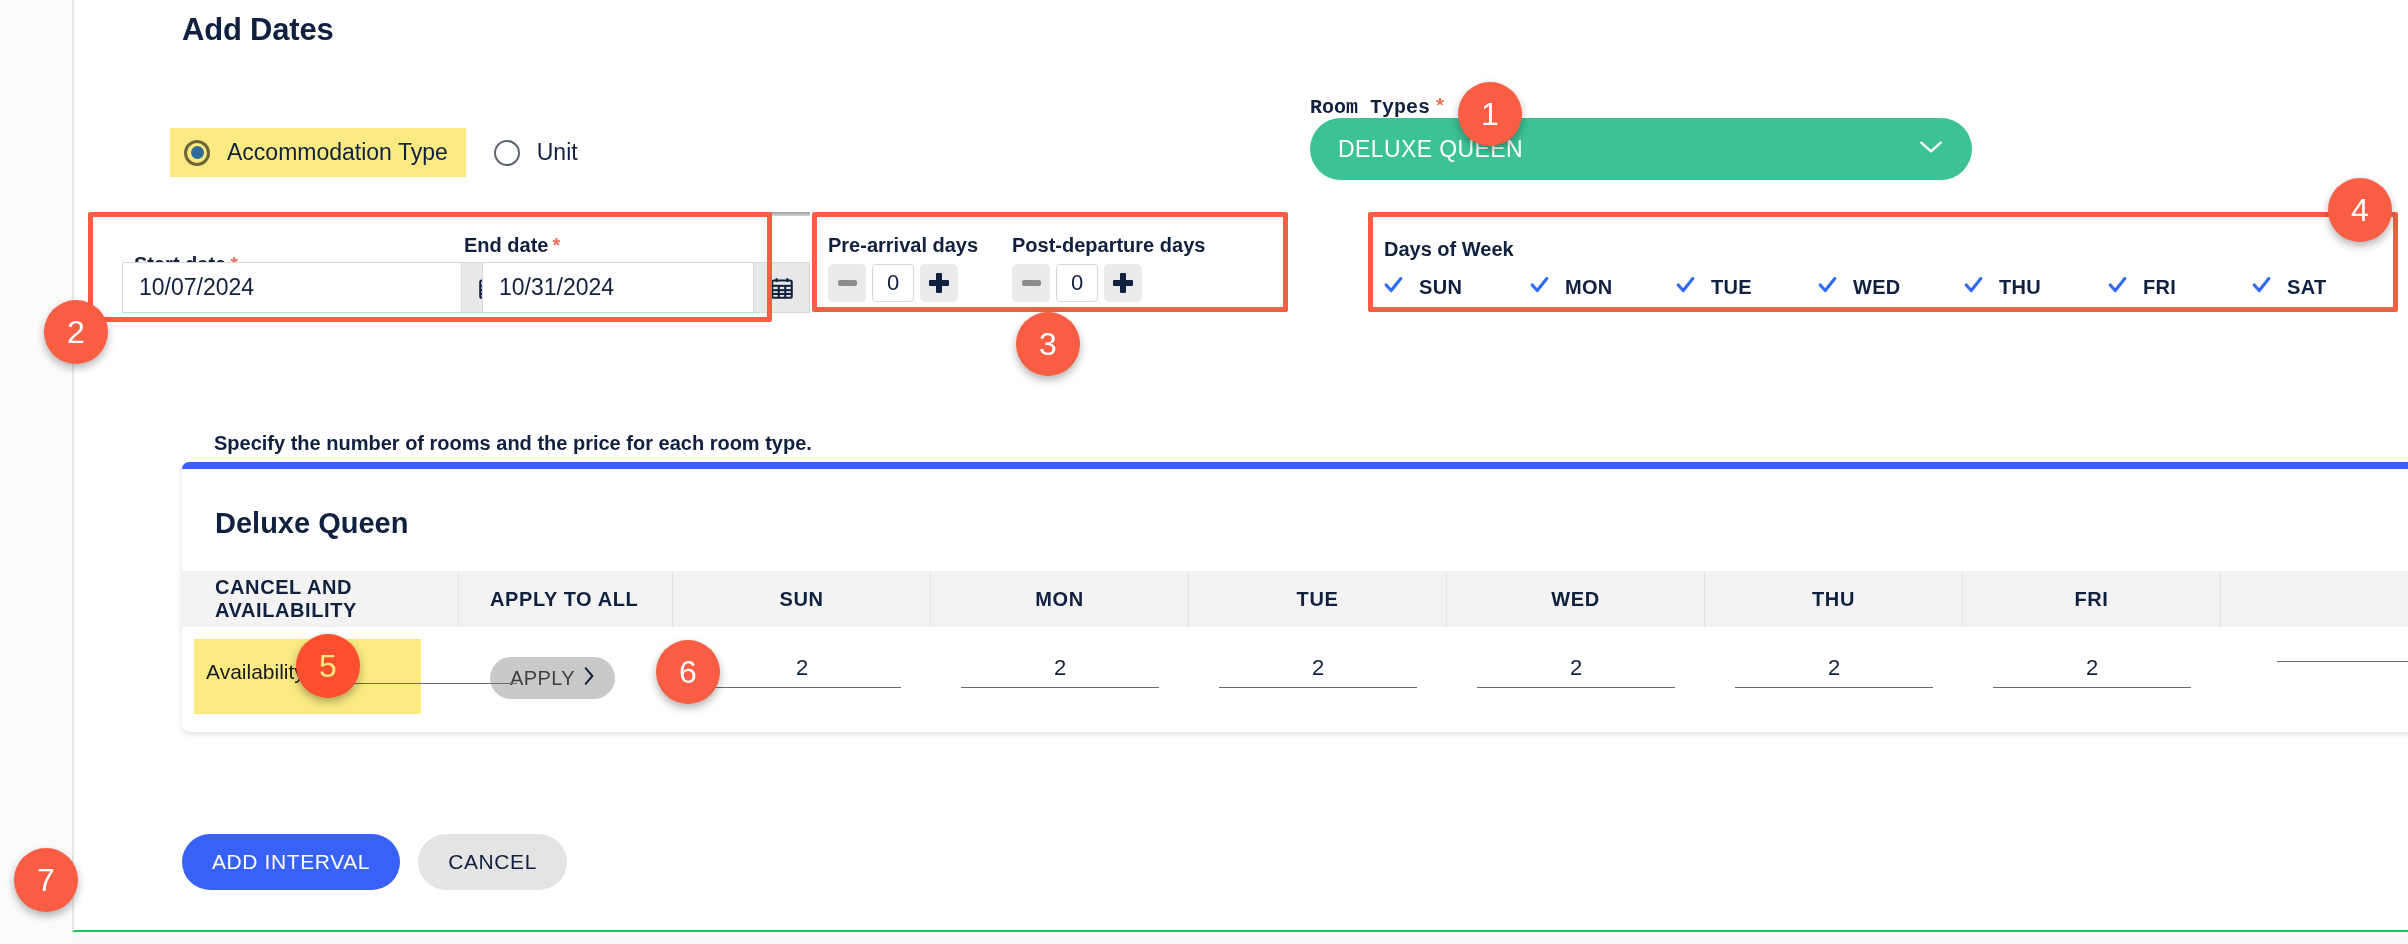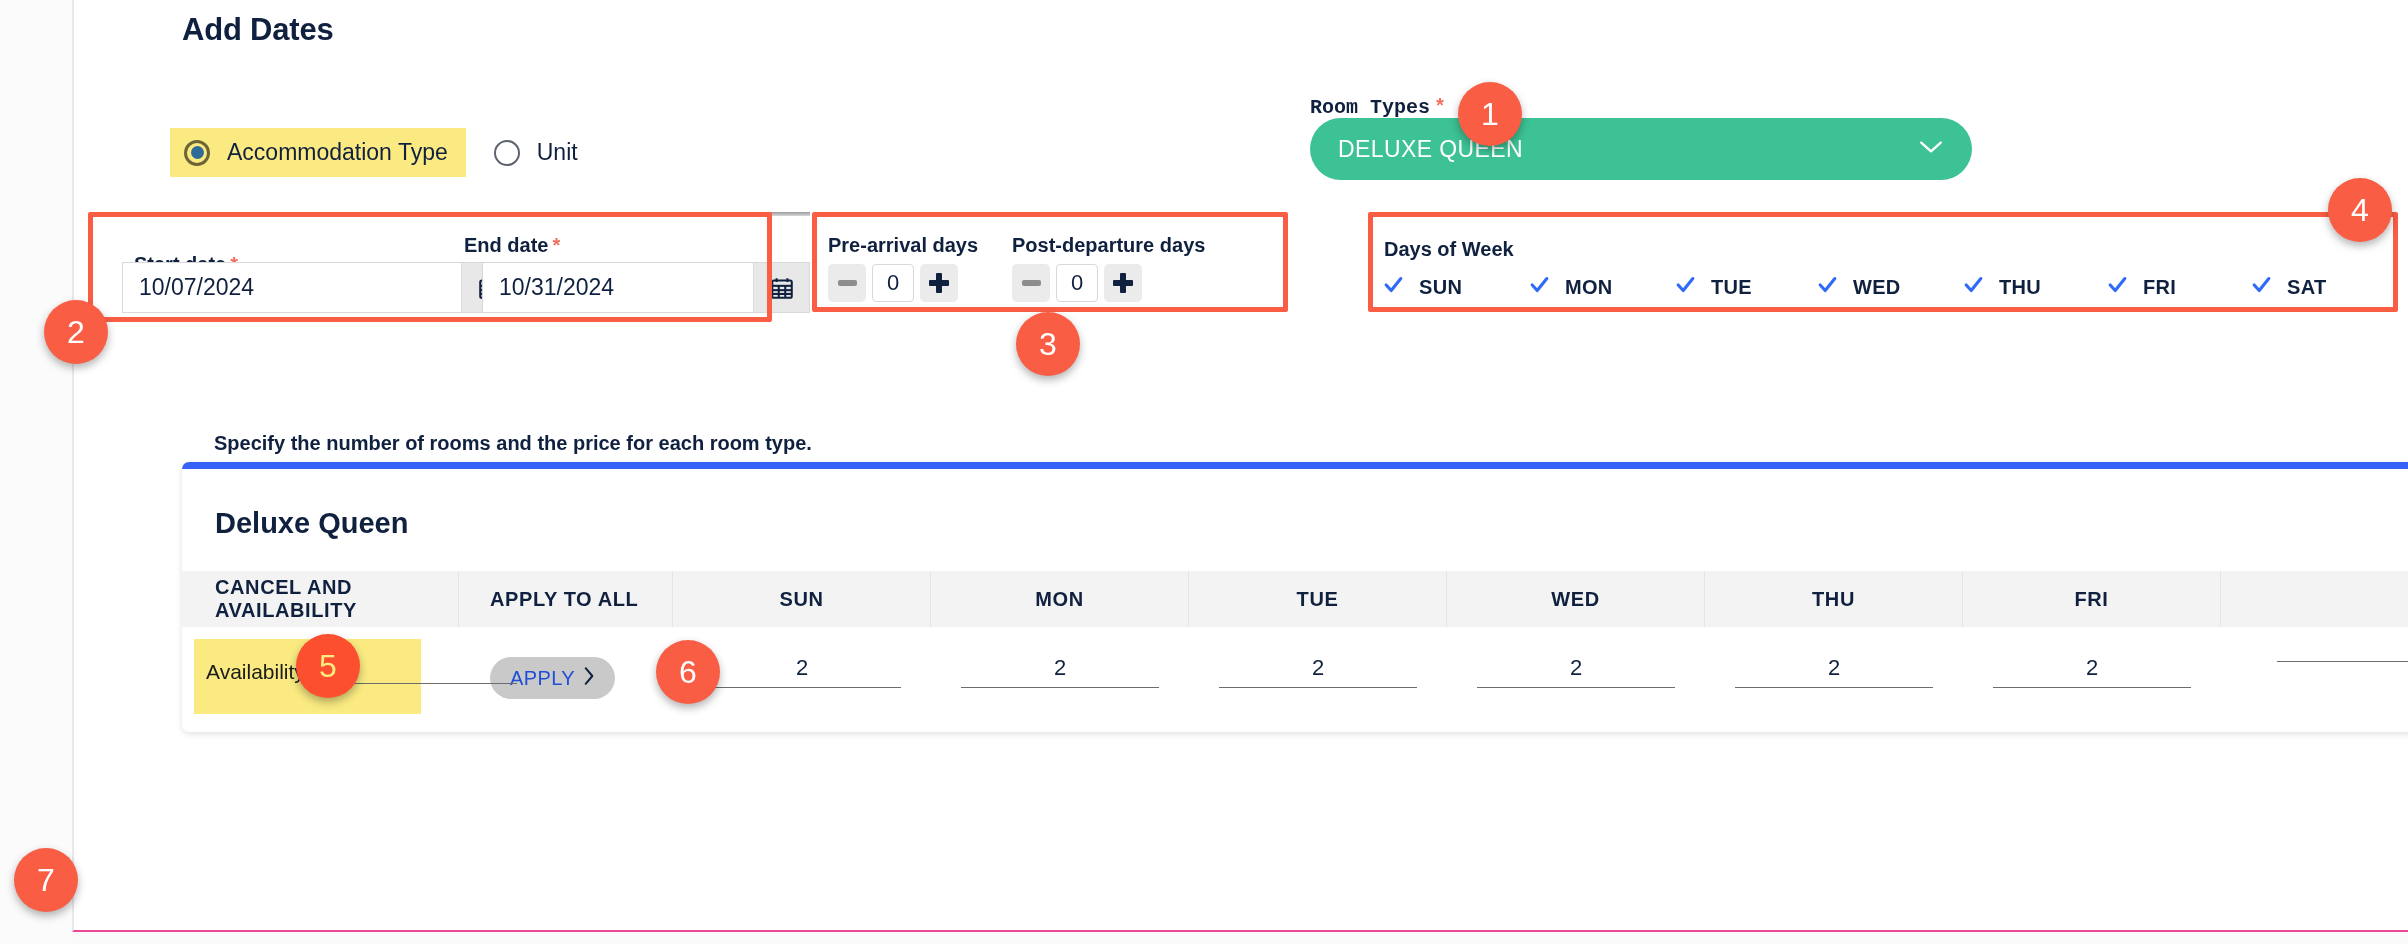--- a/index.html
+++ b/index.html
@@ -8,21 +8,21 @@
     background: #ffffff;
     font-family: "Liberation Sans", sans-serif;
     overflow: hidden;
   }
   #root { position: relative; width: 2408px; height: 944px; background: #fafafa; }
 
   
   .card {
     position: absolute; left: 72px; top: 0; width: 2336px; height: 932px;
     background: #ffffff; border-left: 2px solid #e8e8e8;
-    border-bottom: 2px solid #ec4899;
+    border-bottom: 2px solid #22c55e;
   }
   .left-strip {
     position: absolute; left: 0; top: 0; width: 72px; height: 944px;
     background: #fbfbfb;
   }
 
   .page-title {
     position: absolute; left: 108px; top: 12px;
     font-size: 31px; font-weight: 700; color: #10203f; letter-spacing: -0.2px;
   }
@@ -136,21 +136,21 @@
     margin-left: 12px; width: 200px; border-bottom: 1px solid #6c6c6c; position: relative; height: 27px;
   }
   .avail-num {
     position: absolute; left: 12px; bottom: 4px; font-size: 21px; color: #10203f;
   }
 
   .apply-btn {
     margin-top: 30px; height: 42px; padding: 0 20px; border-radius: 21px; background: #c9c9c9;
     display: flex; align-items: center; gap: 8px;
   }
-  .apply-btn .txt { font-size: 20px; color: #1d4ed8; letter-spacing: 0.4px; }
+  .apply-btn .txt { font-size: 20px; color: #404040; letter-spacing: 0.4px; }
 
   .day-cellwrap { position: relative; width: 100%; height: 100%; display: flex; flex-direction: column; align-items: center; }
   .day-num { margin-top: 28px; font-size: 22px; color: #10203f; }
   .day-underline { margin-top: 6px; width: 198px; border-bottom: 1px solid #6c6c6c; }
 
   
   .btn-row { position: absolute; left: 108px; top: 834px; display: flex; align-items: center; gap: 18px; }
   .btn {
     height: 56px; border-radius: 28px; display: flex; align-items: center; justify-content: center;
     padding: 0 30px; font-size: 21px; letter-spacing: 0.6px;
@@ -418,20 +418,24 @@
           <div class="cell c-last">
             <div class="day-cellwrap">
               <span class="day-num"></span>
               <span class="day-underline" style="width:150px;"></span>
             </div>
           </div>
         </div>
       </div>
     </div>
 
+    <div class="btn-row">
+      <div class="btn btn-primary">ADD INTERVAL</div>
+      <div class="btn btn-secondary">CANCEL</div>
+    </div>
   </div>
 
   <div class="anno-box" style="left:88px;top:212px;width:684px;height:110px;"></div>
   <div class="anno-box" style="left:812px;top:212px;width:476px;height:100px;"></div>
   <div class="anno-box" style="left:1368px;top:212px;width:1030px;height:100px;"></div>
 
   <div class="anno-badge" style="left:1458px;top:82px;">1</div>
   <div class="anno-badge" style="left:44px;top:300px;">2</div>
   <div class="anno-badge" style="left:1016px;top:312px;">3</div>
   <div class="anno-badge" style="left:2328px;top:178px;">4</div>

